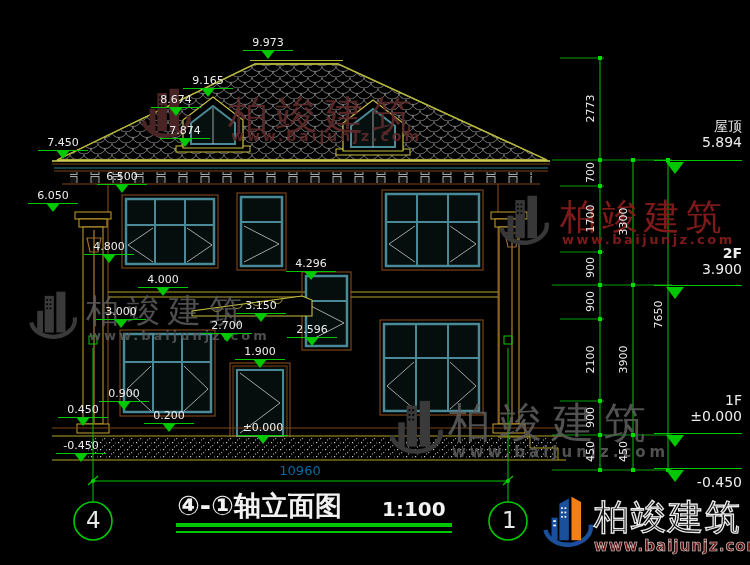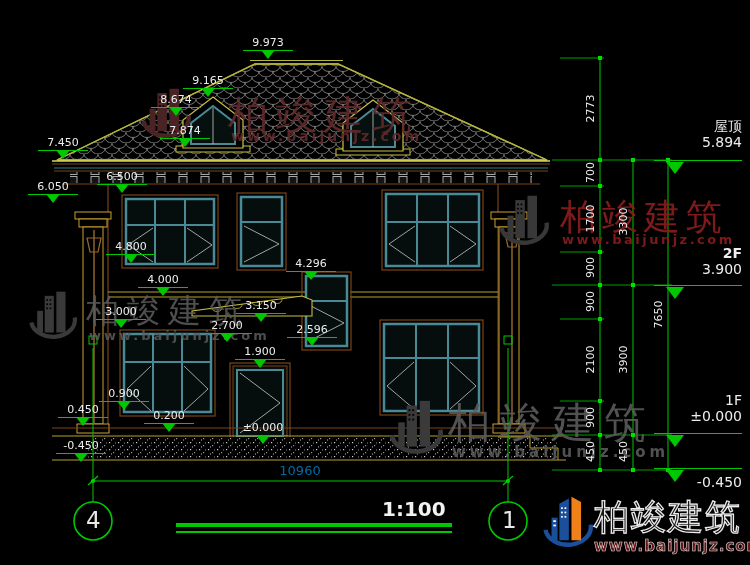--- a/index.html
+++ b/index.html
@@ -258,22 +258,22 @@
     </svg>
   <span class="wm-brand" style="left:448px;top:395px;font-size:42px;letter-spacing:10px;color:rgba(95,95,95,.85)">柏竣建筑</span>
   <span class="wm-url" style="left:452px;top:443px;font-size:15px;letter-spacing:4px;color:rgba(95,95,95,.85)">www.baijunjz.com</span>
 
   <div class="lm" style="left:243px;top:36px">9.973</div>
   <div class="lm" style="left:183px;top:74px">9.165</div>
   <div class="lm" style="left:151px;top:93px">8.674</div>
   <div class="lm" style="left:160px;top:124px">7.874</div>
   <div class="lm" style="left:38px;top:136px">7.450</div>
   <div class="lm" style="left:97px;top:170px">6.500</div>
-  <div class="lm" style="left:28px;top:180px">6.050</div>
-  <div class="lm" style="left:106px;top:240px">4.800</div>
+  <div class="lm" style="left:28px;top:189px">6.050</div>
+  <div class="lm" style="left:84px;top:240px">4.800</div>
   <div class="lm" style="left:138px;top:273px">4.000</div>
   <div class="lm" style="left:96px;top:305px">3.000</div>
   <div class="lm" style="left:99px;top:387px">0.900</div>
   <div class="lm" style="left:58px;top:403px">0.450</div>
   <div class="lm" style="left:56px;top:439px">-0.450</div>
   <div class="lm" style="left:144px;top:409px">0.200</div>
   <div class="lm" style="left:235px;top:345px">1.900</div>
   <div class="lm" style="left:238px;top:421px">±0.000</div>
   <div class="lm" style="left:202px;top:319px">2.700</div>
   <div class="lm" style="left:236px;top:299px">3.150</div>
@@ -305,20 +305,21 @@
   <span class="fln" style="left:656px;top:408px">±0.000</span>
   <div class="rl" style="left:654px;top:433px"></div>
 
   <div class="rl" style="left:654px;top:468px"></div>
   <span class="fln" style="left:656px;top:474px">-0.450</span>
 
   <span class="txt" style="left:275px;top:463px;width:50px;text-align:center;font-size:13px">10960</span>
   <span class="axnum" style="left:86px;top:507px">4</span>
   <span class="axnum" style="left:502px;top:507px">1</span>
 
+  <span class="ttl" style="left:177px;top:488px;font-size:27px">④-①轴立面图</span>
   <span class="ttl" style="left:382px;top:497px;font-size:20px">1:100</span>
   <div class="bar" style="left:176px;top:523px;width:276px;height:4px"></div>
   <div class="bar" style="left:176px;top:531px;width:276px;height:1.5px"></div>
 
   <svg width="52" height="62" style="left:542px;top:491px" viewBox="0 0 60 70">
     <path d="M4,44 A26,20 0 1 0 56,38" fill="none" stroke="#1a4f9c" stroke-width="5"></path>
     <polygon points="20,14 31,8 31,56 20,56" fill="#1a4f9c"></polygon>
     <polygon points="34,6 45,12 45,56 34,56" fill="#f08018"></polygon>
     <rect x="11" y="30" width="7" height="26" fill="#1a4f9c"></rect>
     <g fill="#fff">

